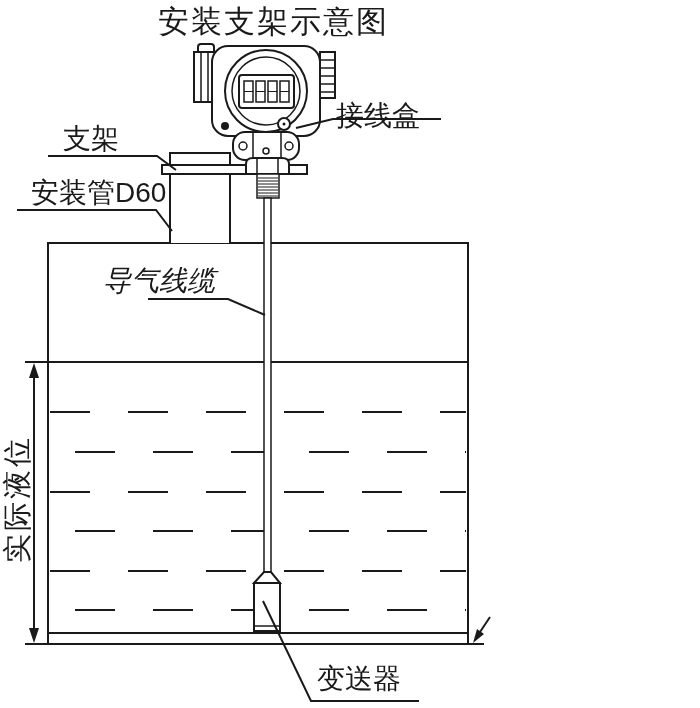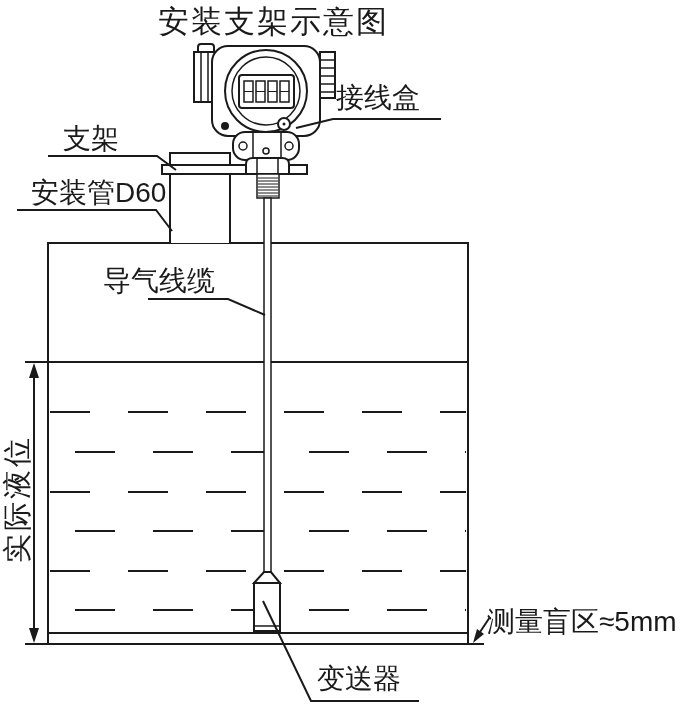--- a/index.html
+++ b/index.html
@@ -102,27 +102,26 @@
       <path d="M263 601 L311 701 H419"></path>
       <g>
         <line x1="490" y1="617" x2="476" y2="638"></line>
         <polygon points="473,643 484,634 477,629" fill="currentColor" stroke="none"></polygon>
       </g>
     </g>
   </svg>
 
   <div class="lbl title" style="left:158px; top:4px;">安装支架示意图</div>
 
-  <div class="lbl" style="left:336px; top:84px;font-family:Liberation Mono, monospace;">接线盒</div>
+  <div class="lbl" style="left:336px; top:100px;">接线盒</div>
 
   <div class="lbl" style="left:63px; top:123px;">支架</div>
 
   <div class="lbl" style="left:31px; top:177px;">安装管D60</div>
 
-  <div class="lbl" style="left:103px; top:265px;">导气线缆</div>
+  <div class="lbl" style="left:103px; top:265px;font-style:italic;">导气线缆</div>
 
   <div class="lbl vertical" style="left:-49px; top:483px; width:132px; height:32px;">实际液位</div>
 
-  <div class="lbl" style="left:487px; top:606px;">测量盲区≈5mm</div>
 
   <div class="lbl" style="left:317px; top:663px;text-align:right;">变送器</div>
 
 </div>
 
 </body></html>

